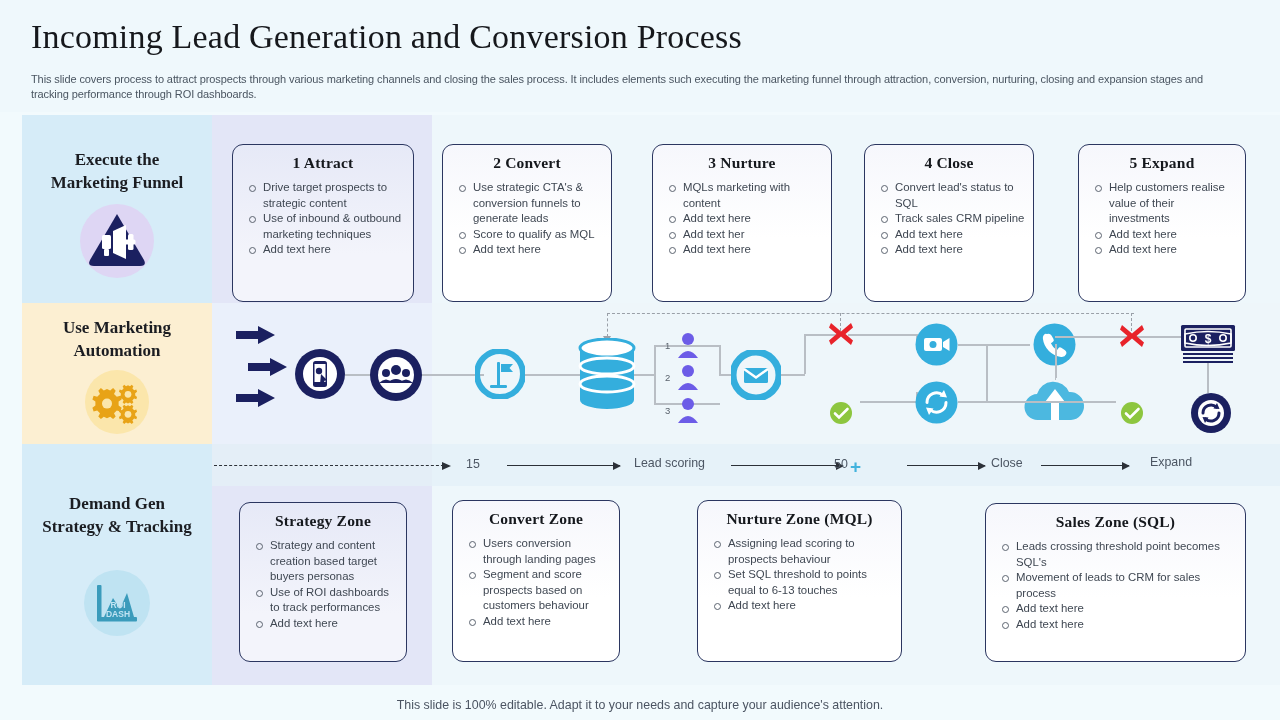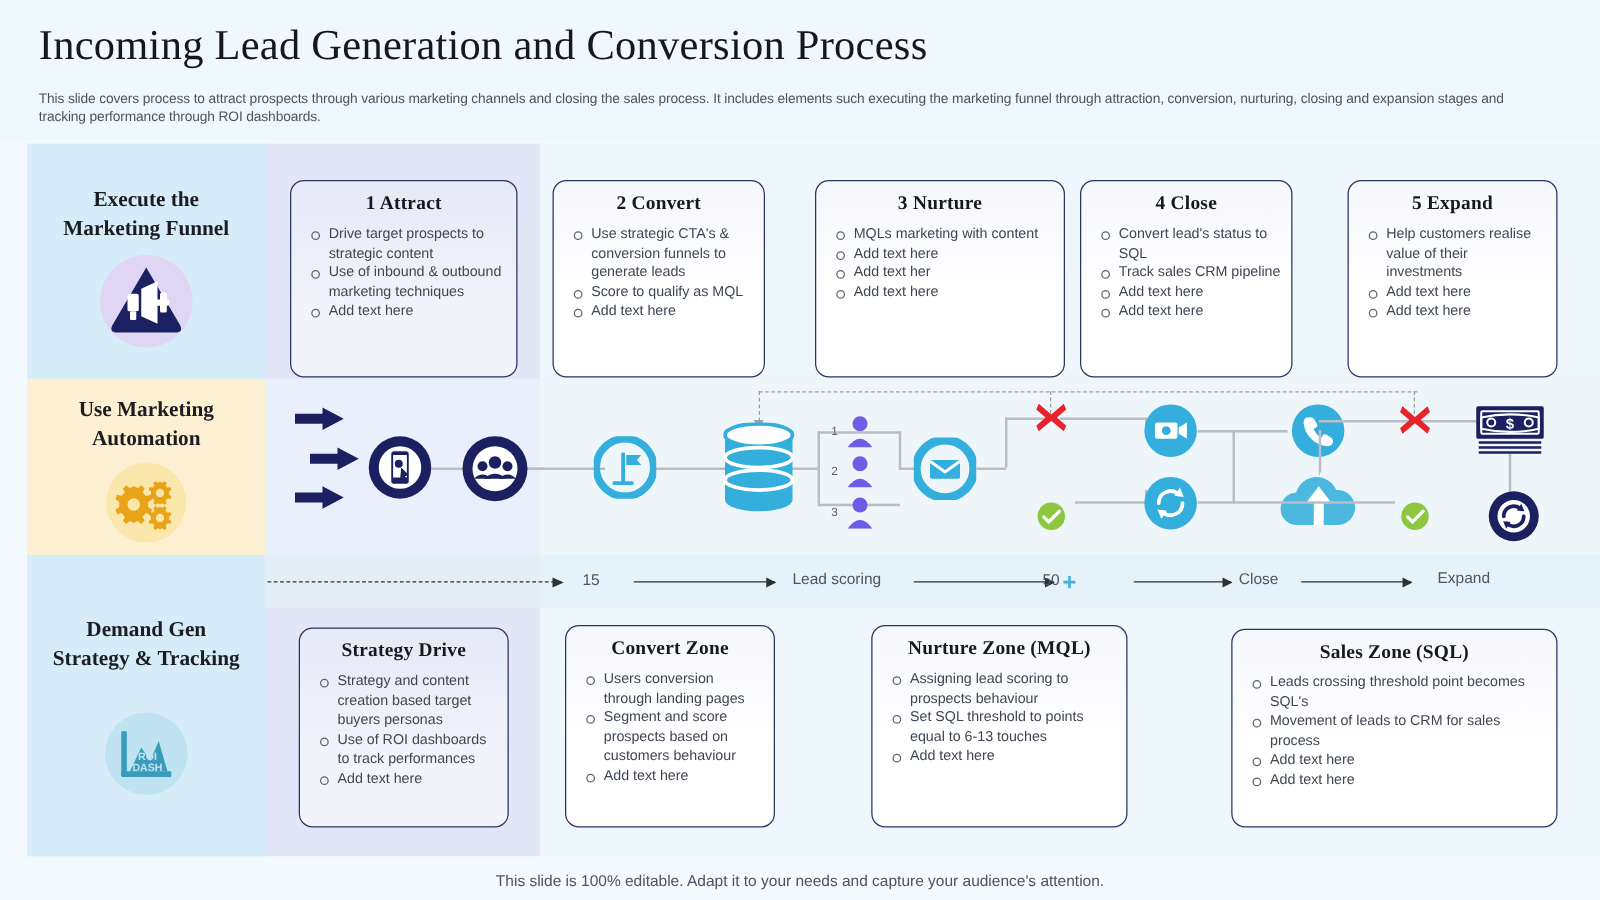--- a/index.html
+++ b/index.html
@@ -198,21 +198,21 @@
 
   <div class="card" style="left:442px; top:144px; width:170px; height:158px;">
     <div class="card-title">2 Convert</div>
     <ul class="bullets">
       <li>Use strategic CTA's &amp; conversion  funnels to generate  leads</li>
       <li>Score to qualify  as MQL</li>
       <li>Add text here</li>
     </ul>
   </div>
 
-  <div class="card" style="left:652px; top:144px; width:200px; height:158px;">
+  <div class="card" style="left:652px; top:144px; width:180px; height:158px;">
     <div class="card-title">3 Nurture</div>
     <ul class="bullets">
       <li>MQLs marketing with content</li>
       <li>Add text here</li>
       <li>Add text her</li>
       <li>Add text here</li>
     </ul>
   </div>
 
   <div class="card" style="left:864px; top:144px; width:170px; height:158px;">
@@ -456,21 +456,21 @@
   <div class="tl-text" style="left:634px; top:456px;">Lead scoring</div>
   <div class="tl-line" style="left:731px; top:465px; width:112px;"></div>
   <div class="tl-plus" style="left:850px; top:457px;">+</div>
   <div class="tl-text" style="left:834px; top:457px;">50</div>
   <div class="tl-line" style="left:907px; top:465px; width:78px;"></div>
   <div class="tl-text" style="left:991px; top:456px;">Close</div>
   <div class="tl-line" style="left:1041px; top:465px; width:88px;"></div>
   <div class="tl-text" style="left:1150px; top:455px;">Expand</div>
 
   <div class="card bottom tinted" style="left:239px; top:502px; width:168px; height:160px;">
-    <div class="card-title">Strategy Drive</div>
+    <div class="card-title">Strategy Zone</div>
     <ul class="bullets">
       <li>Strategy and content creation  based target buyers personas</li>
       <li>Use of ROI dashboards  to track performances</li>
       <li>Add text here</li>
     </ul>
   </div>
 
   <div class="card bottom" style="left:452px; top:500px; width:168px; height:162px;">
     <div class="card-title">Convert Zone</div>
     <ul class="bullets">

